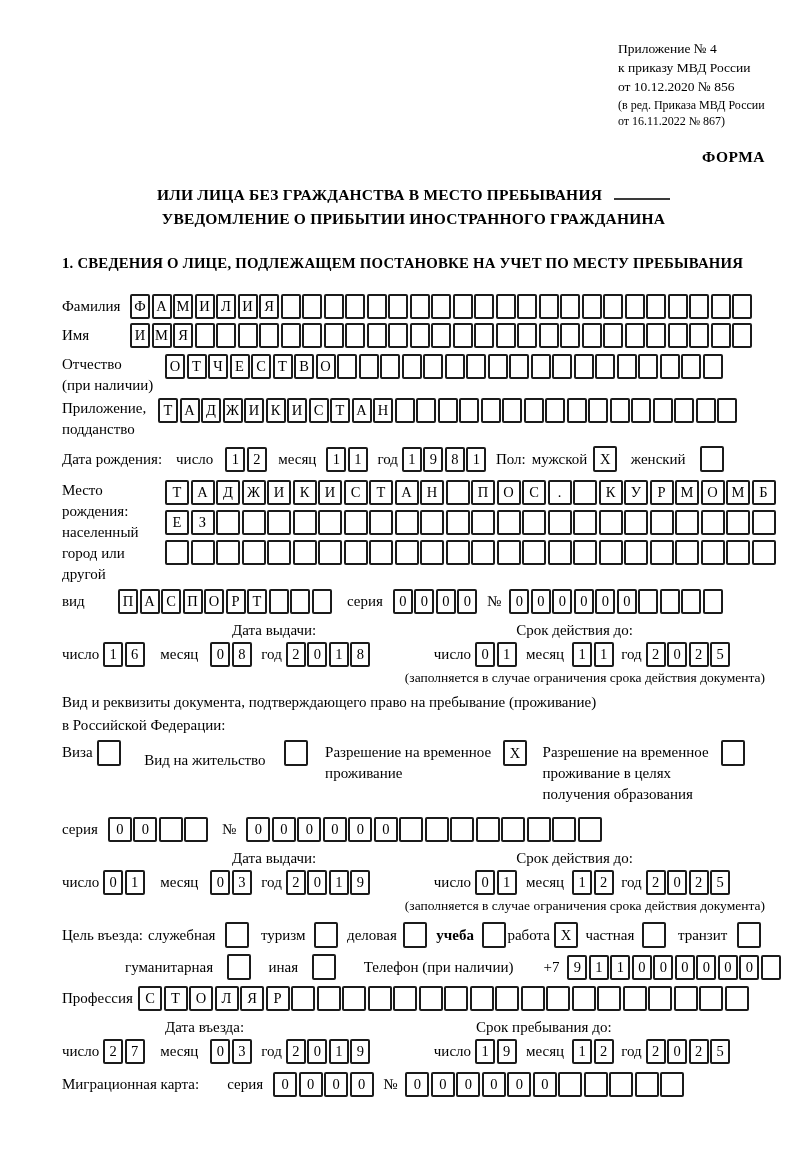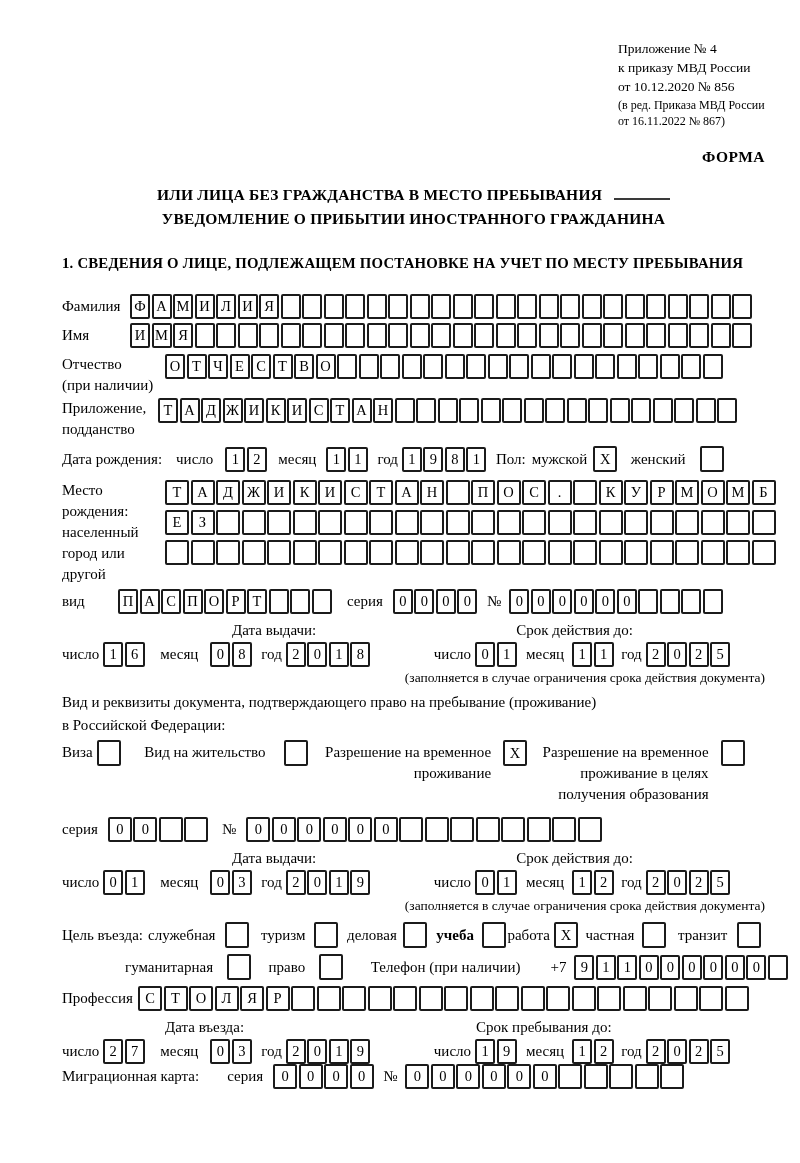--- a/index.html
+++ b/index.html
@@ -27,21 +27,21 @@
   .boxes { display:inline-flex; flex:none; }
   .cell { flex:none; width:20px; height:25px; border:2px solid #1b1b1b; border-radius:2px;
           margin-right:1.5px; display:inline-flex; align-items:center; justify-content:center;
           font-size:14.5px; background:#fff; }
   .boxes.md .cell { width:24px; margin-right:1.5px; }
   .boxes.cb .cell { width:24px; height:26px; }
   .stack > .boxes { display:flex; margin-bottom:5px; }
   .t { flex:none; }
   .note { font-size:13.5px; }
   .center-bold { text-align:center; font-weight:bold; width:690px; font-size:14.8px; }
-  .opt-center { text-align:right; line-height:21px; flex:none; }
+  .opt-center { text-align:left; line-height:21px; flex:none; }
   .dategrp { display:inline-flex; align-items:center; }
 </style>
 </head>
 <body>
 
 <div class="page">
 
   <div class="corner">
     <div>Приложение № 4</div>
     <div>к приказу МВД России</div>
@@ -403,21 +403,21 @@
   <div class="note" style="margin-top:3px; width:703px; text-align:right;">(заполняется в случае ограничения срока действия документа)</div>
 
   <div style="margin-top:8px;">Вид и реквизиты документа, подтверждающего право на пребывание (проживание)</div>
   <div style="margin-top:6px;">в Российской Федерации:</div>
 
   <div class="row top" style="margin-top:6px;">
     <span class="t" style="margin-top:4px;">Виза</span>
     <span class="boxes cb" style="margin-left:4px;">
         <span class="cell"></span>
       </span>
-    <span class="t" style="margin-left:22px; margin-top:4px;">Вид на жительство</span>
+    <span class="t" style="margin-left:22px; margin-top:12px;">Вид на жительство</span>
     <span class="boxes cb" style="margin-left:18px;">
         <span class="cell"></span>
       </span>
     <div class="opt-center" style="margin-left:16px; margin-top:2px;">
       <div>Разрешение на временное</div>
       <div>проживание</div>
     </div>
     <span class="boxes cb" style="margin-left:12px;">
         <span class="cell">X</span>
       </span>
@@ -536,21 +536,21 @@
     <span class="boxes cb" style="margin-left:10px;">
         <span class="cell"></span>
       </span>
   </div>
 
   <div class="row" style="margin-top:6px;align-items:center;">
     <span class="t" style="margin-left:63px;">гуманитарная</span>
     <span class="boxes cb" style="margin-left:14px;">
         <span class="cell"></span>
       </span>
-    <span class="t" style="margin-left:16px;">право</span>
+    <span class="t" style="margin-left:16px;">иная</span>
     <span class="boxes cb" style="margin-left:14px;">
         <span class="cell"></span>
       </span>
     <span class="t" style="margin-left:26px;">Телефон (при наличии)</span>
     <span class="t" style="margin-left:30px;">+7</span>
     <span class="boxes" style="margin-left:8px;">
         <span class="cell">9</span>
         <span class="cell">1</span>
         <span class="cell">1</span>
         <span class="cell">0</span>
@@ -632,21 +632,21 @@
       <span class="t" style="margin-left:6px;">год</span>
       <span class="boxes" style="margin-left:4px;">
           <span class="cell">2</span>
           <span class="cell">0</span>
           <span class="cell">2</span>
           <span class="cell">5</span>
         </span>
     </span>
   </div>
 
-  <div class="row" style="">
+  <div class="row" style="margin-top:8px;">
     <span class="t">Миграционная карта:</span>
     <span class="t" style="margin-left:28px;">серия</span>
     <span class="boxes md" style="margin-left:10px;">
         <span class="cell">0</span>
         <span class="cell">0</span>
         <span class="cell">0</span>
         <span class="cell">0</span>
       </span>
     <span class="t" style="margin-left:8px;">№</span>
     <span class="boxes md" style="margin-left:8px;">

